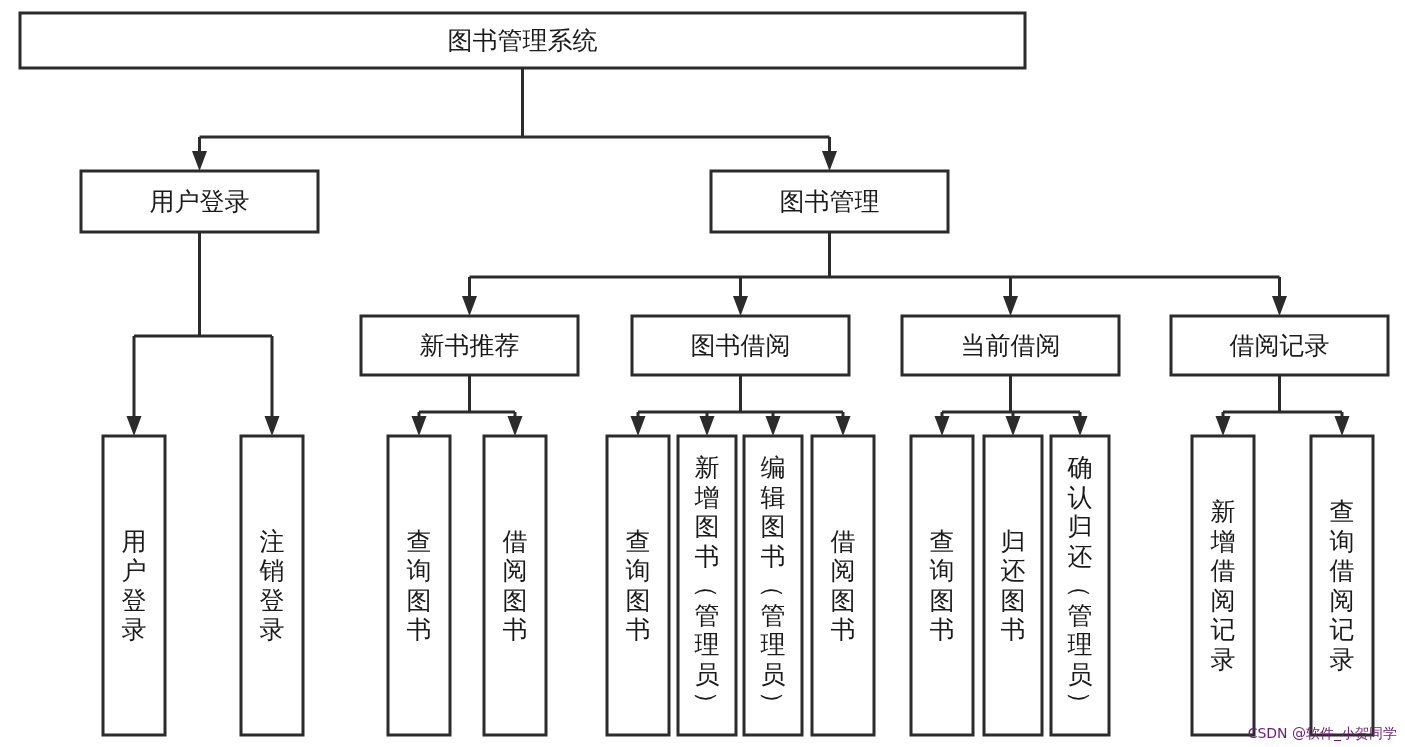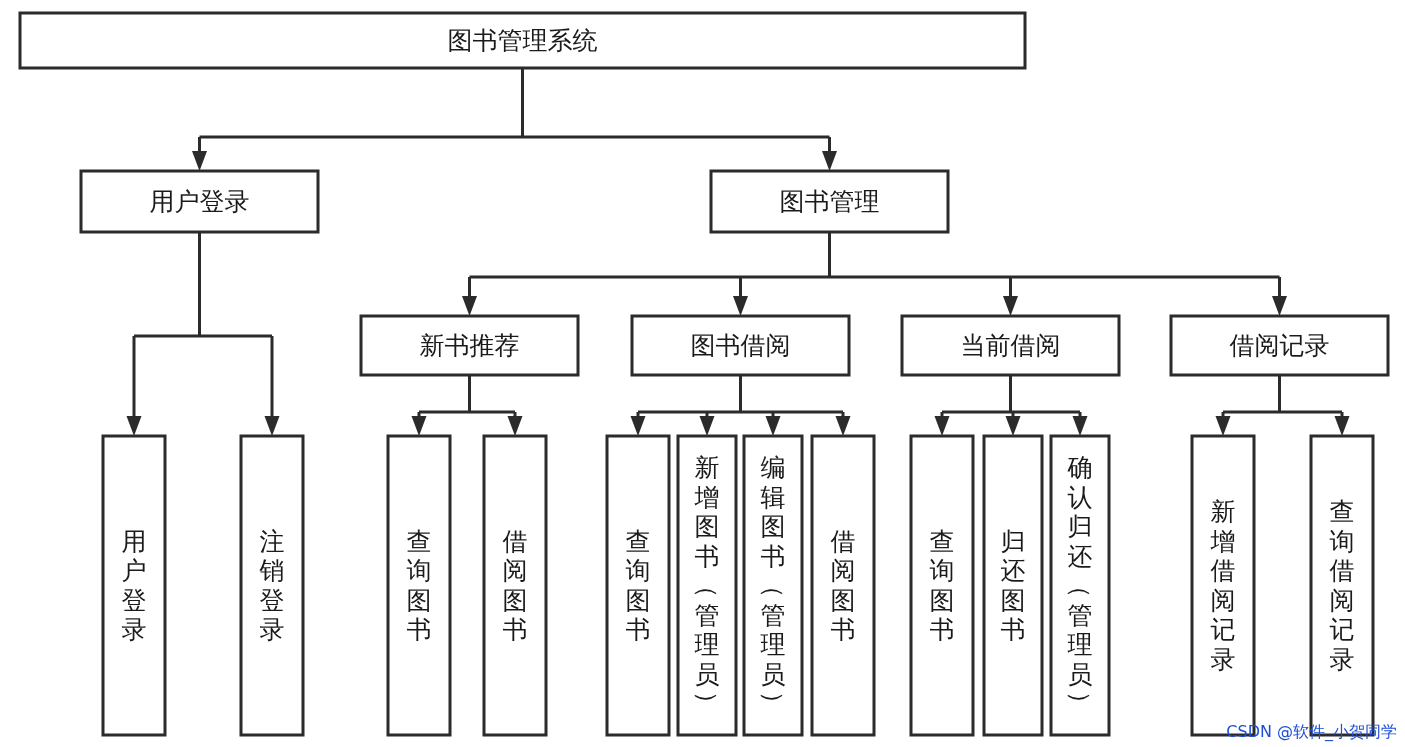--- a/index.html
+++ b/index.html
@@ -6,21 +6,21 @@
   body{width:1405px;height:747px;position:relative;overflow:hidden;
        font-family:"DejaVu Sans","Liberation Sans",sans-serif;}
   #diagram{position:absolute;left:0;top:0;width:1405px;height:747px;}
   .node-rect{fill:#ffffff;stroke:#2b2b2b;stroke-width:3;}
   .edge{stroke:#2b2b2b;stroke-width:3;fill:none;}
   .arrow-head{fill:#2b2b2b;stroke:none;}
   .node-label{fill:#1a1a1a;font-family:"DejaVu Sans","Liberation Sans",sans-serif;
               font-size:25px;text-anchor:middle;dominant-baseline:middle;}
   .node-label-vert{fill:#1a1a1a;font-family:"DejaVu Sans","Liberation Sans",sans-serif;
               font-size:25px;text-anchor:middle;}
-  .watermark{position:absolute;right:8px;bottom:4px;color:#1d4ed8;font-size:16px;
+  .watermark{position:absolute;right:8px;bottom:4px;color:#701a75;font-size:14px;
              font-family:"DejaVu Sans","Liberation Sans",sans-serif;white-space:nowrap;
              pointer-events:none;}
 </style>
 </head>
 <body>
 
 <svg id="diagram" viewBox="0 0 1405 747" xmlns="http://www.w3.org/2000/svg">
   <g id="edges-layer">
       <path d="M 522.5 68 L 522.5 137" class="edge"></path>
       <path d="M 199.5 137 L 829.5 137" class="edge"></path>

